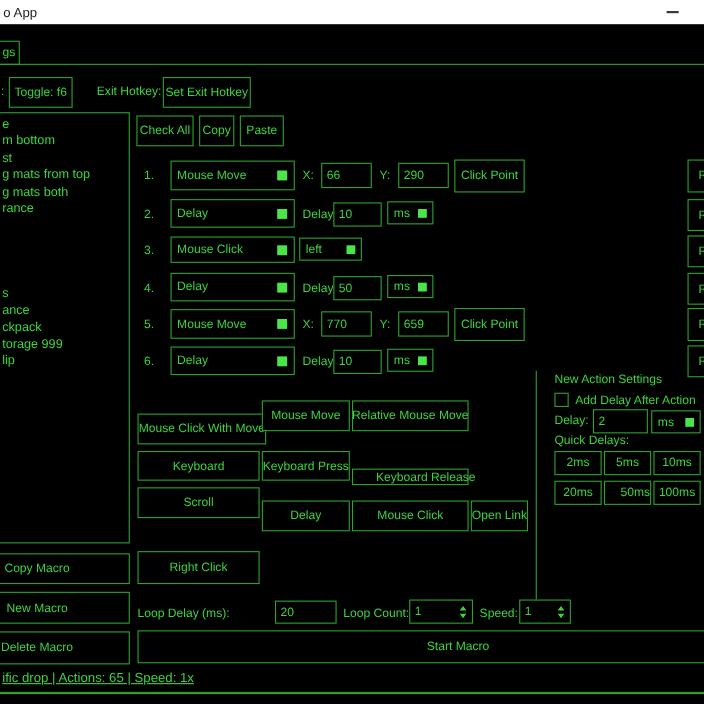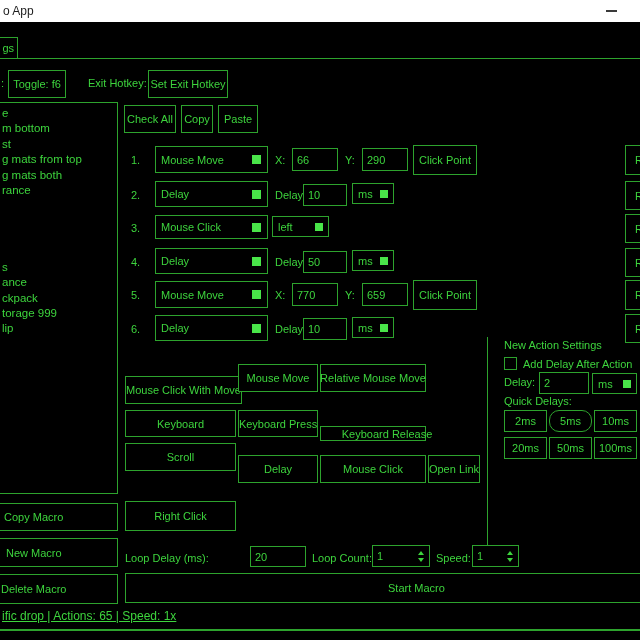--- a/index.html
+++ b/index.html
@@ -236,30 +236,30 @@
     <span class="lbl" style="left:16px;top:39px;">Delay:</span>
     <input class="inp" style="left: 51px; top: 35px; width: 50px; height: 22px;" value="2">
     <div class="dd small" style="left:104px;top:36px;width:45px;height:21px;">
       <span class="t">ms</span>
       <span class="sq"></span>
     </div>
     <span class="lbl" style="left:16px;top:58px;">Quick Delays:</span>
     <div class="btn" style="left:16px;top:73px;width:43px;height:22px;">
       <span>2ms</span>
     </div>
-    <div class="btn" style="left:61px;top:73px;width:43px;height:22px;border-radius:10px;">
+    <div class="btn" style="left:61px;top:73px;width:43px;height:22px;">
       <span>5ms</span>
     </div>
     <div class="btn" style="left:106px;top:73px;width:43px;height:22px;">
       <span>10ms</span>
     </div>
     <div class="btn" style="left:16px;top:100px;width:43px;height:22px;">
       <span>20ms</span>
     </div>
-    <div class="btn" style="left:61px;top:100px;width:43px;height:22px;">
+    <div class="btn" style="left:61px;top:100px;width:43px;height:22px;justify-content:flex-end;">
       <span>50ms</span>
     </div>
     <div class="btn" style="left:106px;top:100px;width:43px;height:22px;">
       <span>100ms</span>
     </div>
   </div>
 
   <div class="btn left-text" style="left:-12px;top:503px;width:130px;height:28px;padding-left:15px;">
     <span>Copy Macro</span>
   </div>

